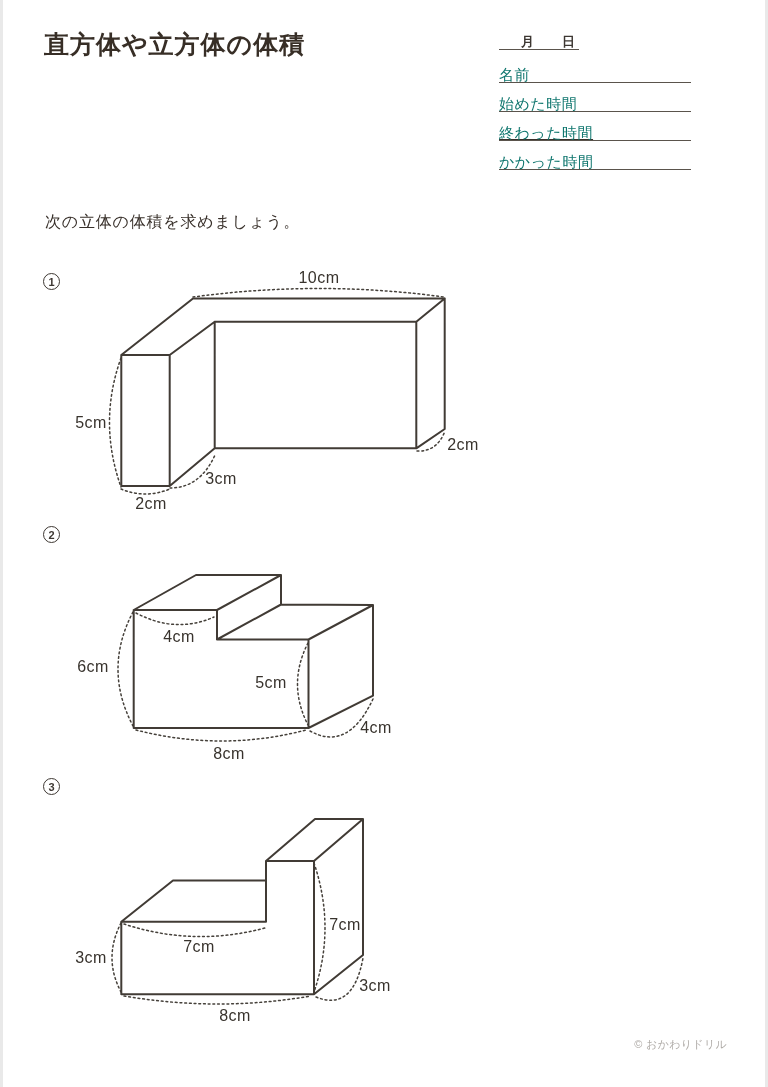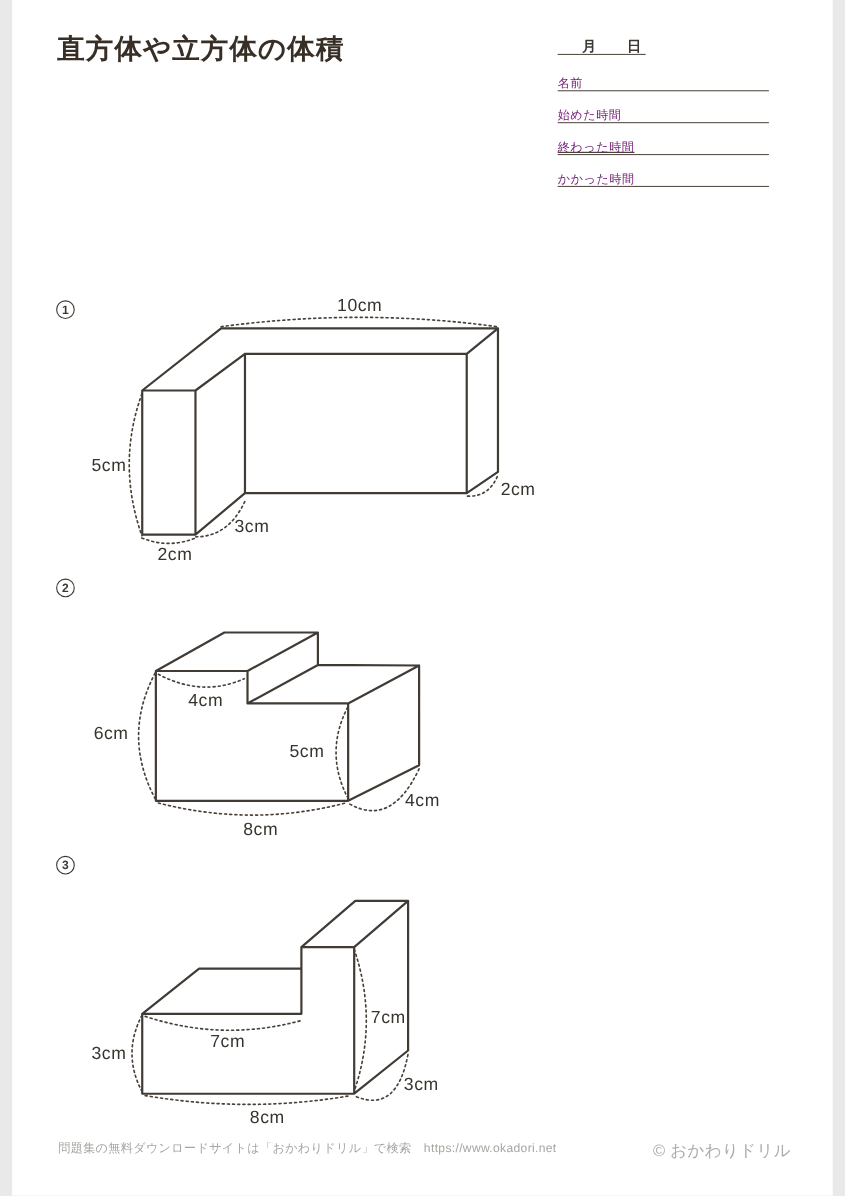--- a/index.html
+++ b/index.html
@@ -1,27 +1,28 @@
 <!DOCTYPE html>
 <html><head>
 <meta charset="utf-8">
 <style>
   html,body{margin:0;padding:0;background:#e9e9e9;}
   .page{
     position:relative;width:746px;height:1087px;margin:0 auto;
     background:#ffffff;overflow:hidden;
     font-family:"Liberation Sans","DejaVu Sans",sans-serif;
     color:#38302a;
+    padding-left:16px;
   }
   .title{
     position:absolute;left:41px;top:28px;margin:0;
     font-size:25px;font-weight:bold;letter-spacing:1px;color:#372e26;
   }
   .field{position:absolute;left:496px;width:192px;height:15px;}
-  .field .lbl{font-size:11px;color:#701a75;letter-spacing:.5px;}
+  .field .lbl{font-size:15px;color:#0f766e;letter-spacing:.5px;}
   .u{position:absolute;left:0;bottom:-2px;height:1px;background:#5a534c;width:100%;}
   .date-row{position:absolute;left:496px;top:33px;width:80px;height:15px;}
   .date-row .lbl{position:absolute;font-size:13px;font-weight:bold;color:#3d3732;}
   .date-row .month{left:22px;}
   .date-row .day{left:63px;}
   .instruction{
     position:absolute;left:42px;top:212px;margin:0;
     font-size:16px;color:#38302a;letter-spacing:.8px;
   }
   .pnum{
@@ -33,21 +34,21 @@
   .solid{fill:none;stroke:#413b35;stroke-width:2;stroke-linejoin:round;stroke-linecap:round;}
   .dotted{fill:none;stroke:#45403a;stroke-width:1.5;stroke-dasharray:1.8 2.9;stroke-linecap:round;}
   .dim{
     font-family:"Liberation Sans","DejaVu Sans",sans-serif;
     font-size:16px;font-weight:500;fill:#38332d;text-anchor:middle;letter-spacing:.5px;
   }
   .footer-left{
     position:absolute;left:42px;top:1036px;font-size:11px;color:#a8a4a0;letter-spacing:.3px;
   }
   .footer-right{
-    position:absolute;right:38px;top:1037px;font-size:15px;color:#aeaaa6;letter-spacing:.3px;
+    position:absolute;right:38px;top:1037px;font-size:11px;color:#aeaaa6;letter-spacing:.3px;
   }
 </style>
 </head>
 <body>
 
 <div class="page">
 
   <h1 class="title">直方体や立方体の体積</h1>
 
   <div class="date-row">
@@ -65,20 +66,21 @@
   </div>
   <div class="field" style="top:124px;text-decoration:underline;">
     <span class="lbl">終わった時間</span>
     <div class="u"></div>
   </div>
   <div class="field" style="top:153px;font-family:Liberation Mono, monospace;">
     <span class="lbl">かかった時間</span>
     <div class="u"></div>
   </div>
 
+  <p class="instruction">次の立体の体積を求めましょう。</p>
 
   <div class="pnum" style="left:40px;top:273px;">
     <span>1</span>
   </div>
   <div class="pnum" style="left:40px;top:526px;">
     <span>2</span>
   </div>
   <div class="pnum" style="left:40px;top:778px;">
     <span>3</span>
   </div>
@@ -133,15 +135,14 @@
                               M121,996 Q215,1012 308,996
                               M313,997 Q350,1012 360,958"></path>
       <text class="dim" x="88" y="963">3cm</text>
       <text class="dim" x="196" y="952">7cm</text>
       <text class="dim" x="342" y="930">7cm</text>
       <text class="dim" x="232" y="1021">8cm</text>
       <text class="dim" x="372" y="991">3cm</text>
     </g>
   </svg>
 
-  <div class="footer-left">問題集の無料ダウンロードサイトは「おかわりドリル」で検索　https://www.okadori.net</div>
   <div class="footer-right">© おかわりドリル</div>
 </div>
 
 </body></html>

